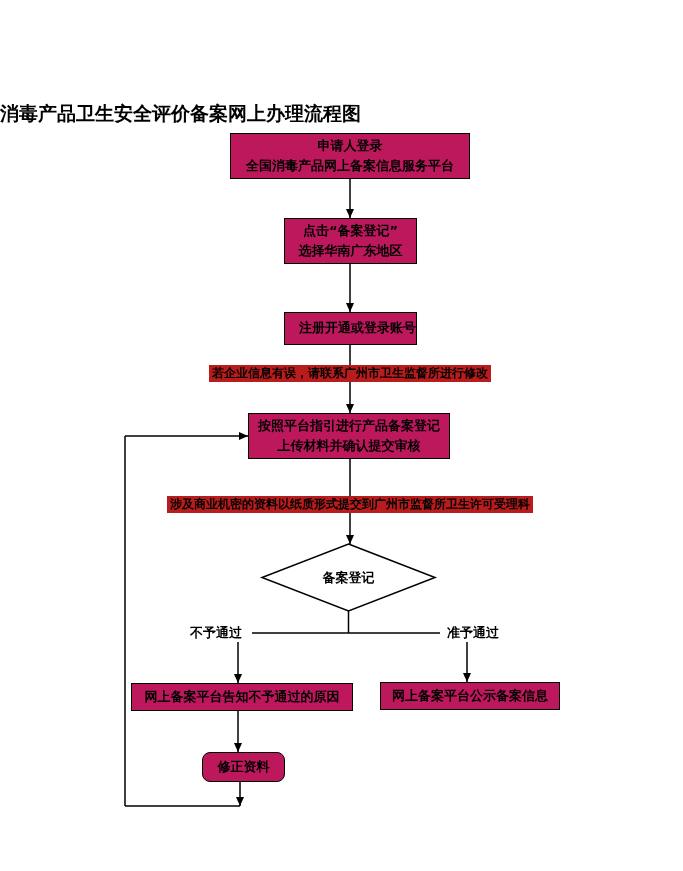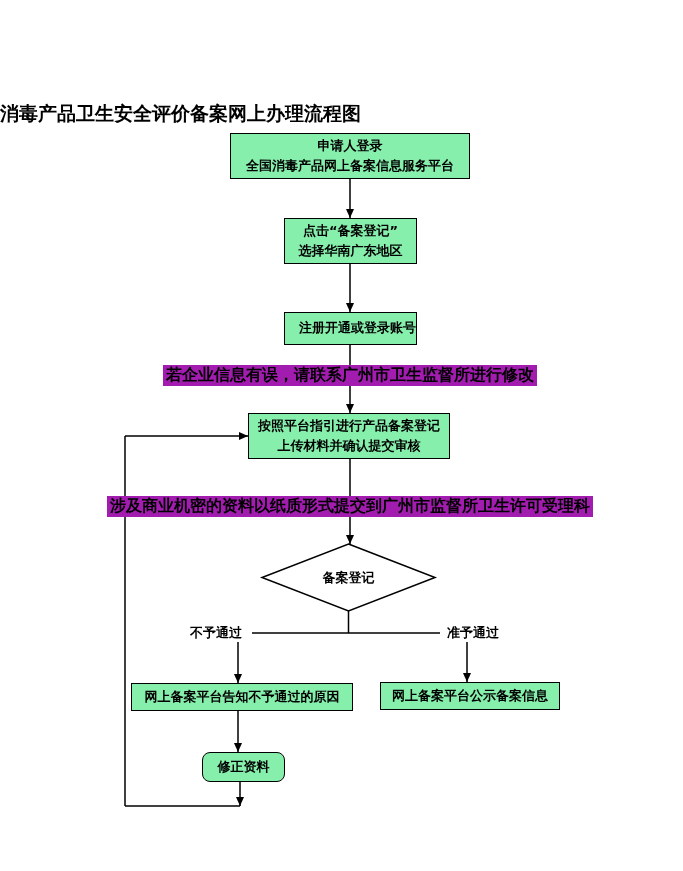--- a/index.html
+++ b/index.html
@@ -14,40 +14,40 @@
   .title {
     position:absolute; top:76px; left:0; width:100%;
     font-size:19px; font-weight:bold;
     white-space:nowrap;
     z-index:2;
     margin-top:25px;
   }
   .node {
     position:absolute;
     box-sizing:border-box;
-    background:#86efac;
+    background:#be185d;
     border:1.5px solid #000;
     display:flex; flex-direction:column;
     justify-content:center; align-items:center;
     font-size:13px; font-weight:600; line-height:1.55;
     text-align:center; white-space:nowrap;
     z-index:2;
   }
   .decision-label {
     position:absolute;
     display:flex; justify-content:center; align-items:center;
     font-size:13px; font-weight:600;
     white-space:nowrap;
     z-index:2;
   }
   .note {
     position:absolute;
     transform:translateX(-50%);
-    background:#a21caf;
-    font-size:16px; font-weight:600;
+    background:#b91c1c;
+    font-size:12px; font-weight:600;
     white-space:nowrap;
     padding:0 3px;
     z-index:2;
     font-family:Liberation Serif, serif;
   }
   .branch-label {
     position:absolute;
     font-size:13px; font-weight:600;
     white-space:nowrap;
     background:#ffffff;

